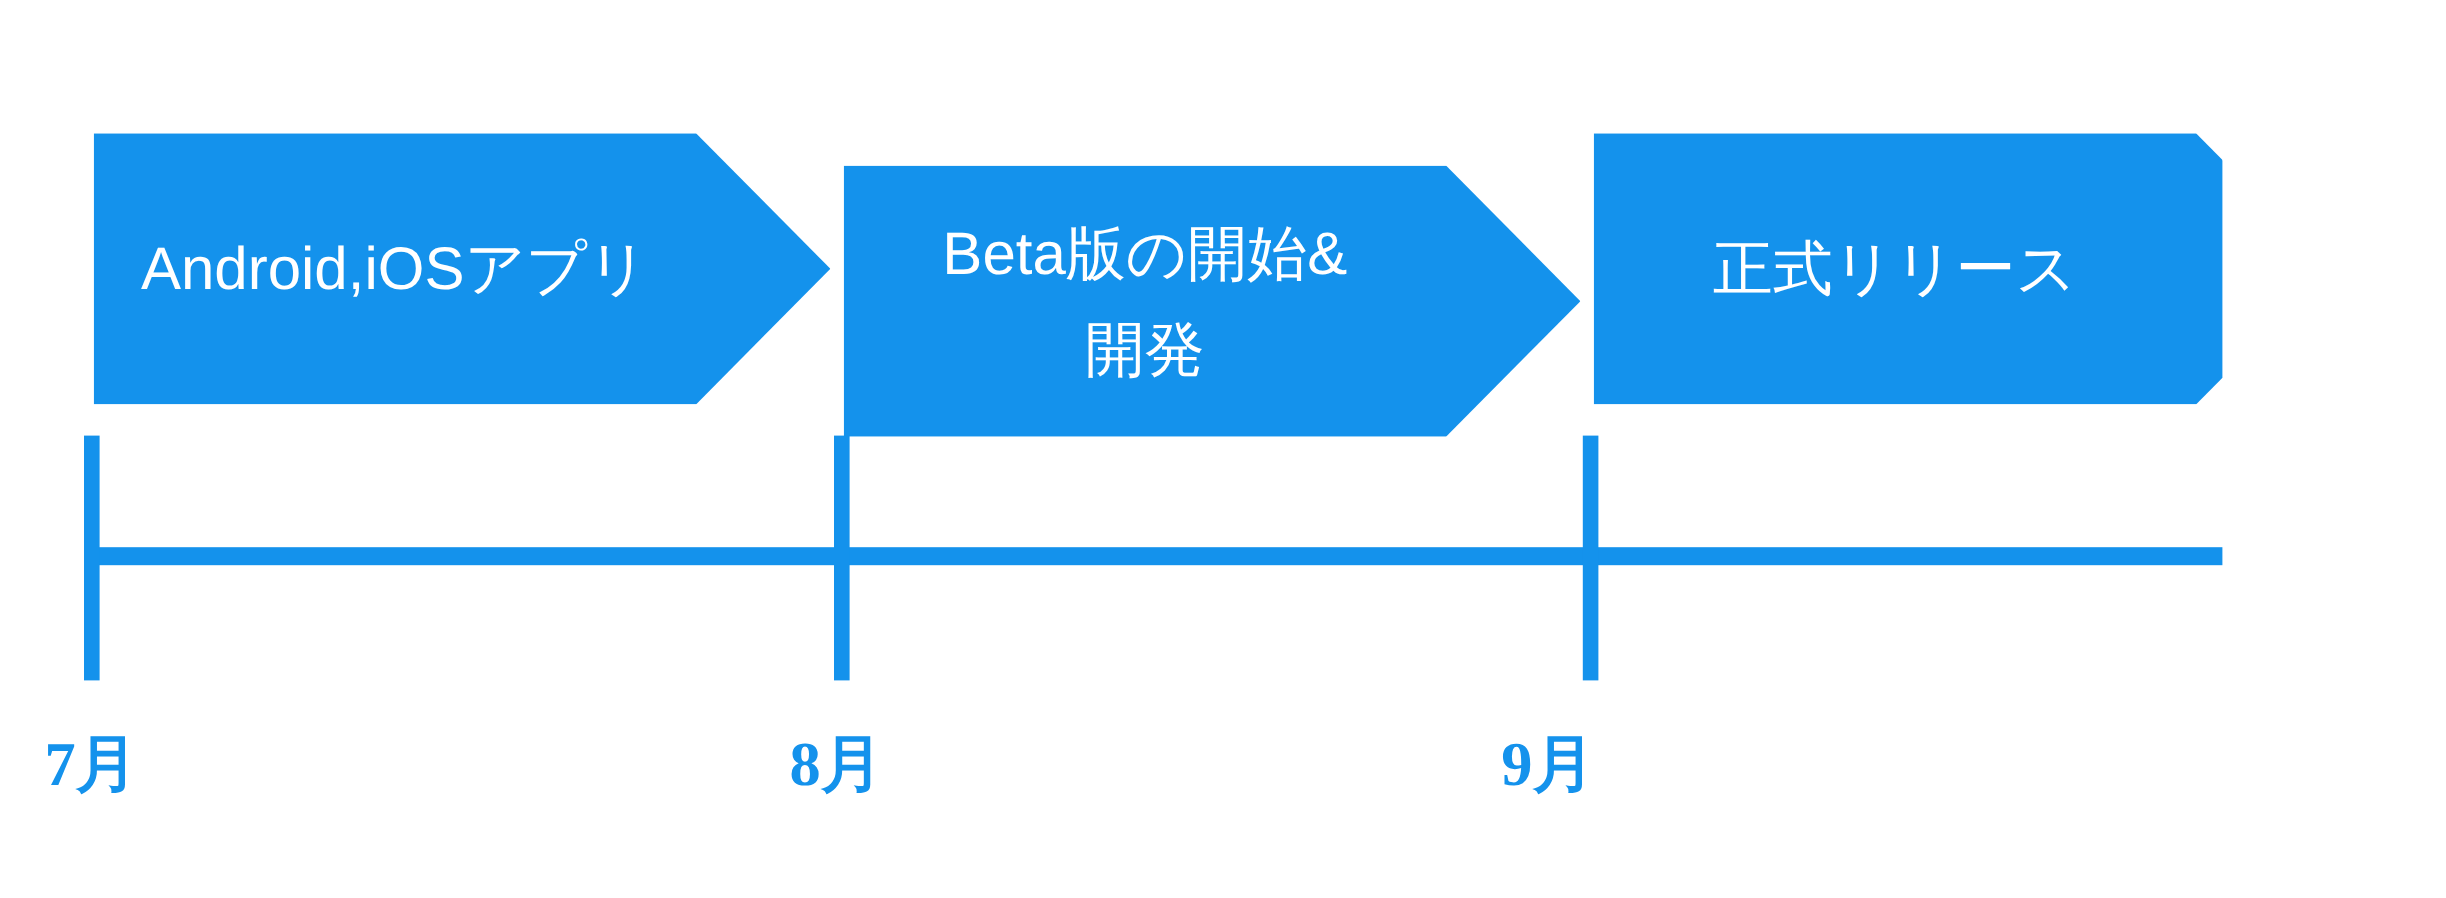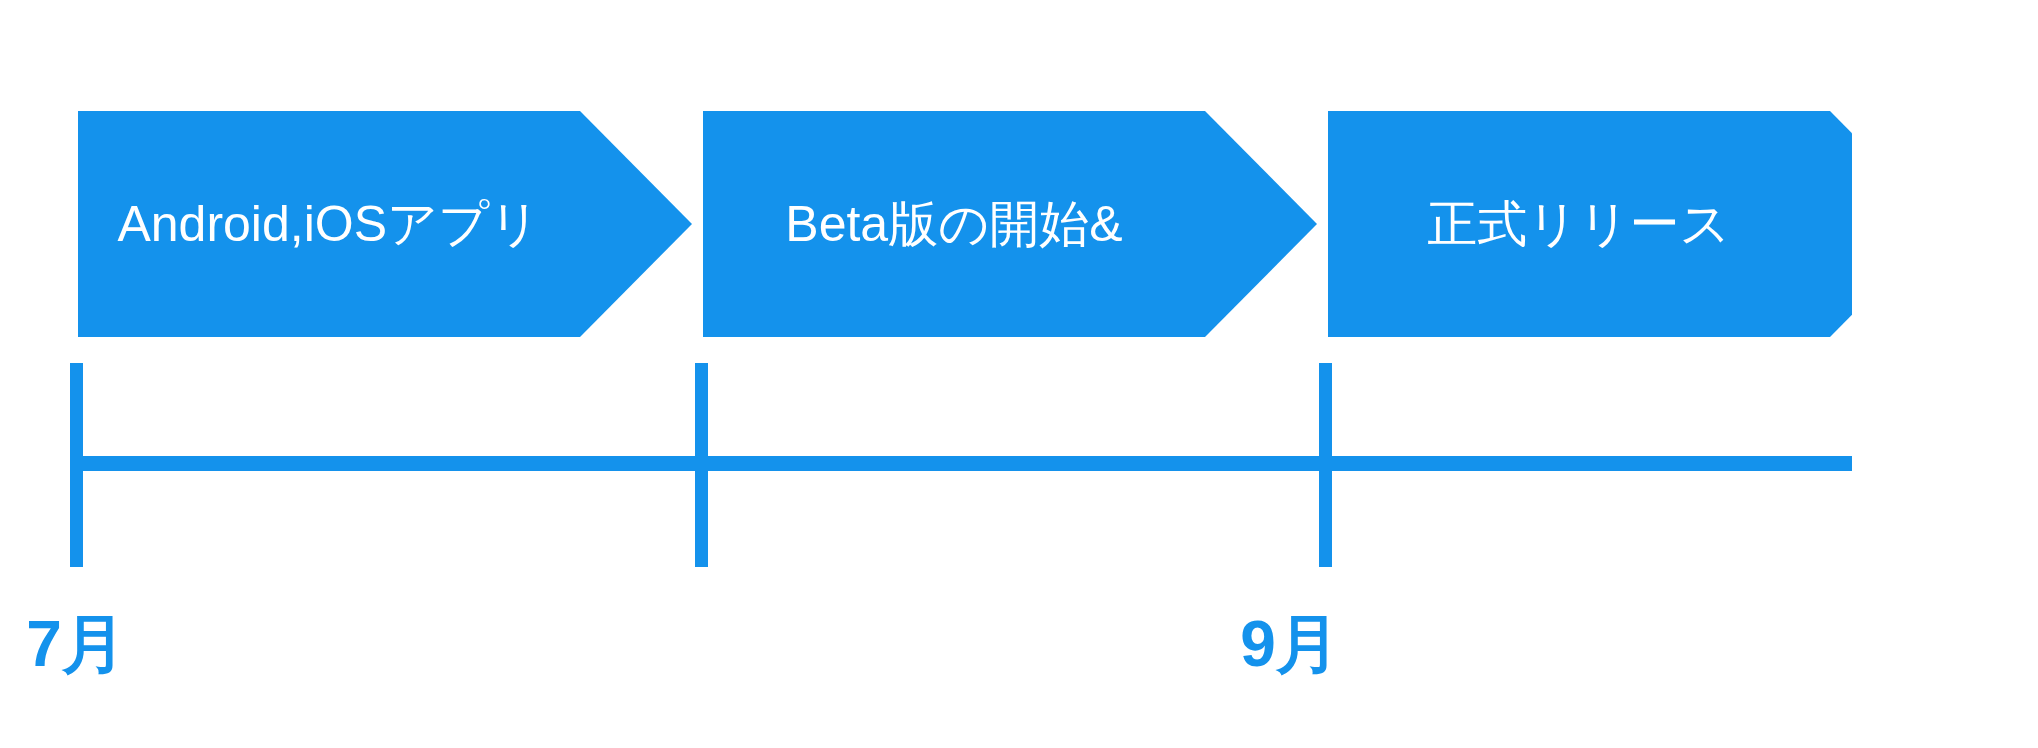--- a/index.html
+++ b/index.html
@@ -36,21 +36,21 @@
     align-items: center;
     justify-content: center;
     color: var(--text-on-accent, #ffffff);
     font-size: 50px;
     line-height: 80px;
     font-weight: 400;
     text-align: center;
     white-space: nowrap;
   }
   .banner-1 { left: 78px; }
-  .banner-2 { left: 703px; }
+  .banner-2 { left: 703px; margin-top: 27px; }
   .banner-3 { left: 1328px; }
 
   
   .axis-line {
     position: absolute;
     left: 70px;
     top: 456px;
     width: 1816px;
     height: 15px;
     background: var(--accent, #1492EC);
@@ -76,57 +76,60 @@
   .tick-2 { left: 695px; }
   .tick-3 { left: 1319px; }
   .tick-4 { left: 1944px; }
 
   
   .month {
     position: absolute;
     top: 612px;
     transform: translateX(-50%);
     color: var(--accent, #1492EC);
-    font-size: 64px;
+    font-size: 52px;
     line-height: 1;
     font-weight: 700;
     white-space: nowrap;
+    font-family: Liberation Serif, serif;
   }
   .month-1 { left: 76px; }
   .month-2 { left: 697px; }
   .month-3 { left: 1290px; }
   .month-4 { left: 1942px; }
 </style>
 </head>
 <body>
 
 <div class="stage">
 
   <div class="banner banner-1">
     <div class="banner-text">
       <span class="banner-line">Android,iOSアプリ</span>
     </div>
   </div>
 
   <div class="banner banner-2">
     <div class="banner-text">
       <span class="banner-line">Beta版の開始&amp;</span>
+      <span class="banner-line">開発</span>
     </div>
   </div>
 
   <div class="banner banner-3">
     <div class="banner-text">
       <span class="banner-line">正式リリース</span>
     </div>
   </div>
 
   <div class="axis-line"></div>
   <div class="axis-arrowhead"></div>
 
   <div class="tick tick-1"></div>
   <div class="tick tick-2"></div>
   <div class="tick tick-3"></div>
   <div class="tick tick-4"></div>
 
   <div class="month month-1">7月</div>
+  <div class="month month-2">8月</div>
   <div class="month month-3">9月</div>
 
 </div>
 
 </body></html>

